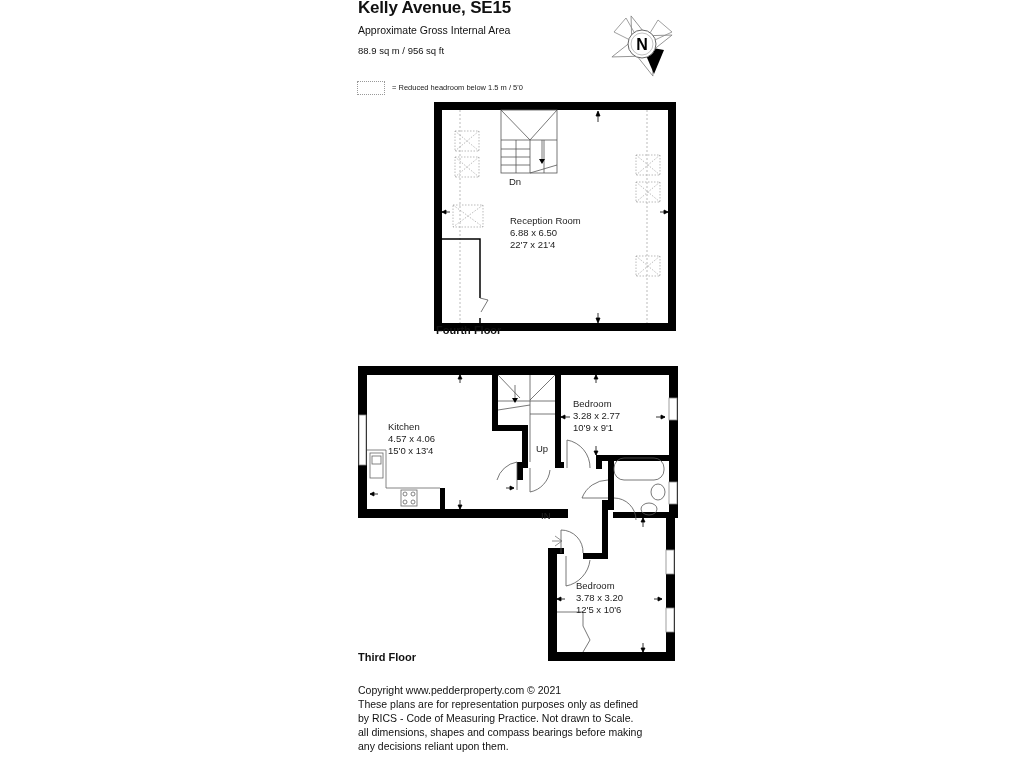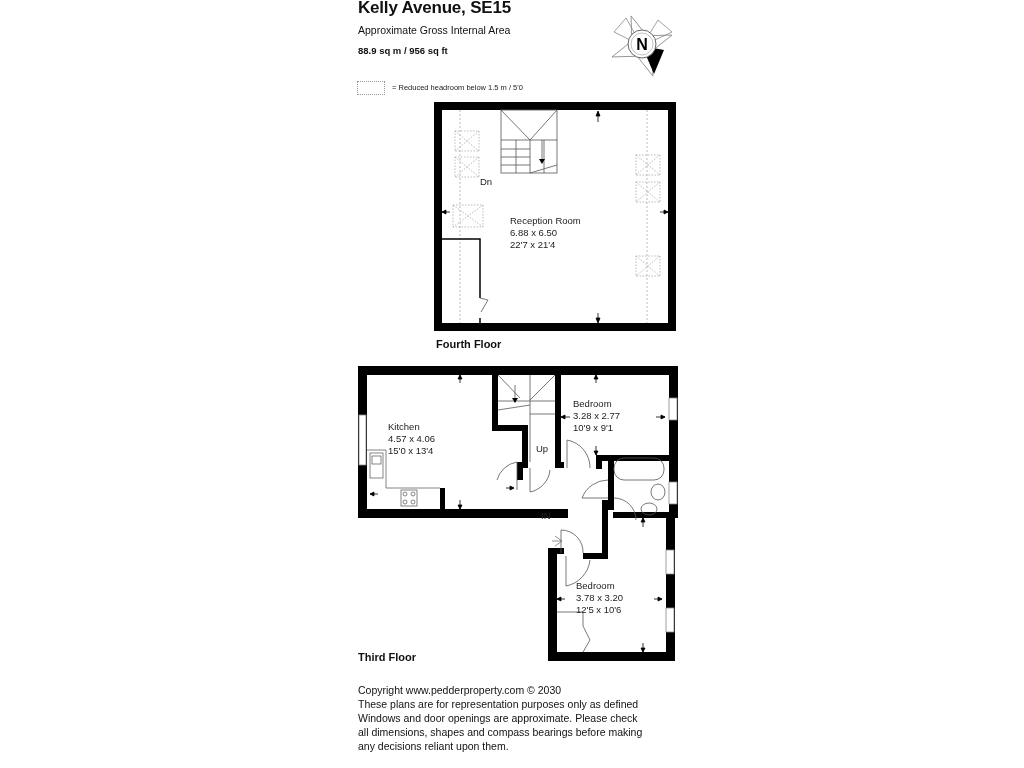--- a/index.html
+++ b/index.html
@@ -1,20 +1,20 @@
 <!DOCTYPE html>
 <html><head>
 <meta charset="utf-8">
 <style>
   html,body{margin:0;padding:0;background:#fff;}
   body{width:1024px;height:768px;position:relative;overflow:hidden;font-family:"Liberation Sans",sans-serif;color:#111;}
   .abs{position:absolute;}
   .title{left:358px;top:-2px;font-size:17px;font-weight:bold;letter-spacing:-0.2px;}
   .subtitle{left:358px;top:24px;font-size:10.5px;font-weight:normal;}
-  .area{left:358px;top:45px;font-size:9.5px;font-weight:bold;}
+  .area{left:358px;top:45px;font-size:9.5px;font-weight:normal;}
   .legend-box{left:357px;top:81px;width:28px;height:14px;border:1px dotted #999;box-sizing:border-box;}
   .legend-text{left:392px;top:83px;font-size:7.5px;color:#222;}
   .compass{left:606px;top:10px;width:72px;height:72px;}
   .floor-label{font-size:11px;font-weight:bold;}
   .room-label{font-size:9.5px;text-align:left;line-height:12px;color:#222;}
   .footer{left:358px;top:683px;width:340px;font-size:10.5px;line-height:14px;color:#111;}
   .footer div{white-space:nowrap;}
   .small{font-size:9.5px;color:#222;}
   svg{position:absolute;left:0;top:0;}
 </style>
@@ -97,27 +97,27 @@
         <polygon points="664,210 664,214 668,212" fill="#000"></polygon>
     </g>
 
     <g stroke="#000" stroke-width="1.5" fill="none">
       <polyline points="442,239 480,239 480,298"></polyline>
       <line x1="480" y1="318" x2="480" y2="323"></line>
     </g>
     <polyline points="480,298 488,300 481,312" fill="none" stroke="#555" stroke-width="0.8"></polyline>
   </svg>
 </div>
-<div class="abs small" style="left:480px;top:176px;">Dn</div>
+<div class="abs small" style="left:509px;top:176px;">Dn</div>
 <div class="abs room-label" style="left:510px;top:215px;width:110px;">
   <div>Reception Room</div>
   <div>6.88 x 6.50</div>
   <div>22'7 x 21'4</div>
 </div>
-<div class="abs floor-label" style="left:436px;top:338px;">Fourth Floor</div>
+<div class="abs floor-label" style="left:436px;top:324px;">Fourth Floor</div>
 
 <div class="abs" style="left:0;top:0;width:1024px;height:768px;pointer-events:none;">
   <svg width="1024" height="768" viewBox="0 0 1024 768">
     <g fill="#000">
 
       <rect x="358" y="366" width="320" height="9"></rect>
 
       <rect x="358" y="366" width="9" height="152"></rect>
 
       <rect x="358" y="509" width="210" height="9"></rect>
@@ -251,18 +251,18 @@
 <div class="abs room-label" style="left:576px;top:580px;width:80px;">
   <div>Bedroom</div>
   <div>3.78 x 3.20</div>
   <div>12'5 x 10'6</div>
 </div>
 <div class="abs small" style="left:536px;top:435px;margin-top:8px;">Up</div>
 <div class="abs small" style="left:541px;top:510px;">IN</div>
 <div class="abs floor-label" style="left:358px;top:651px;text-align:right;">Third Floor</div>
 
 <div class="abs footer">
-  <div>Copyright www.pedderproperty.com © 2030</div>
+  <div>Copyright www.pedderproperty.com © 2021</div>
   <div>These plans are for representation purposes only as defined</div>
-  <div>Windows and door openings are approximate. Please check</div>
+  <div>by RICS - Code of Measuring Practice. Not drawn to Scale.</div>
   <div>all dimensions, shapes and compass bearings before making</div>
   <div>any decisions reliant upon them.</div>
 </div>
 
 </body></html>

